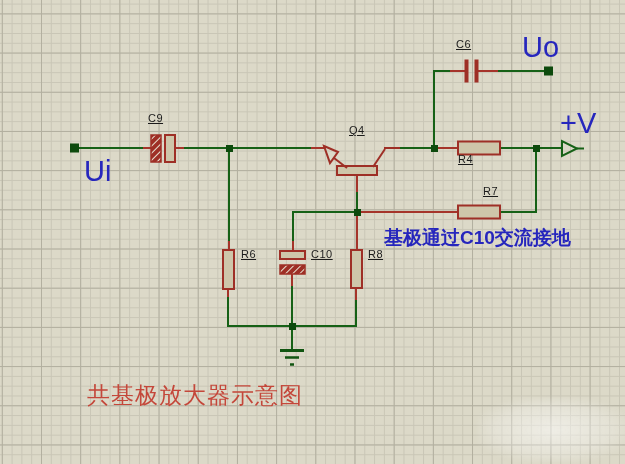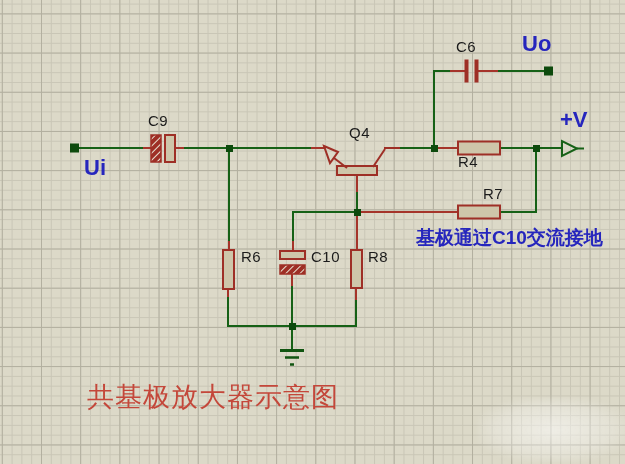--- a/index.html
+++ b/index.html
@@ -12,24 +12,24 @@
     background-image:
       linear-gradient(var(--grid-major,#b2af9f) 1px, transparent 1px),
       linear-gradient(90deg, var(--grid-major,#b2af9f) 1px, transparent 1px),
       linear-gradient(var(--grid-minor,#c9c6b6) 1px, transparent 1px),
       linear-gradient(90deg, var(--grid-minor,#c9c6b6) 1px, transparent 1px);
     background-size:39.2px 39.2px,39.2px 39.2px,9.8px 9.8px,9.8px 9.8px;
     background-position:0 13.4px,1.8px 0,0 3.6px,1.8px 0;
   }
   #schematic{position:absolute;left:0;top:0;}
   .lbl{position:absolute;white-space:nowrap;line-height:1;}
-  .ref{font-size:15px;color:#1b1b1b;letter-spacing:0.5px;}
-  .term-lbl{font-size:22px;font-weight:bold;color:var(--blue-text,#2626bd);}
-  .note{font-size:19px;font-weight:bold;color:var(--blue-text,#2626bd);padding-left:32px;}
-  .title{font-size:27px;color:var(--red-text,#c4473a);letter-spacing:1px;}
+  .ref{font-size:11px;color:#1b1b1b;letter-spacing:0.5px;text-decoration:underline;}
+  .term-lbl{font-size:29px;font-weight:normal;color:var(--blue-text,#2626bd);}
+  .note{font-size:19px;font-weight:bold;color:var(--blue-text,#2626bd);}
+  .title{font-size:23px;color:var(--red-text,#c4473a);letter-spacing:1px;}
   .watermark{
     position:absolute;left:478px;top:398px;width:150px;height:64px;
     background:radial-gradient(ellipse at center, rgba(255,255,255,0.55) 0%, rgba(255,255,255,0.25) 55%, rgba(255,255,255,0) 80%);
     filter:blur(2px);
     pointer-events:none;
   }
 </style>
 </head>
 <body>
 

